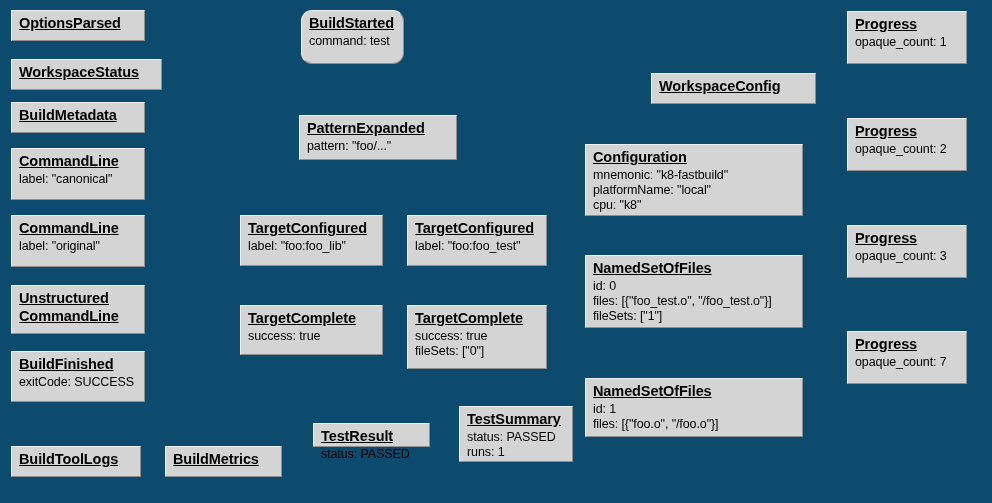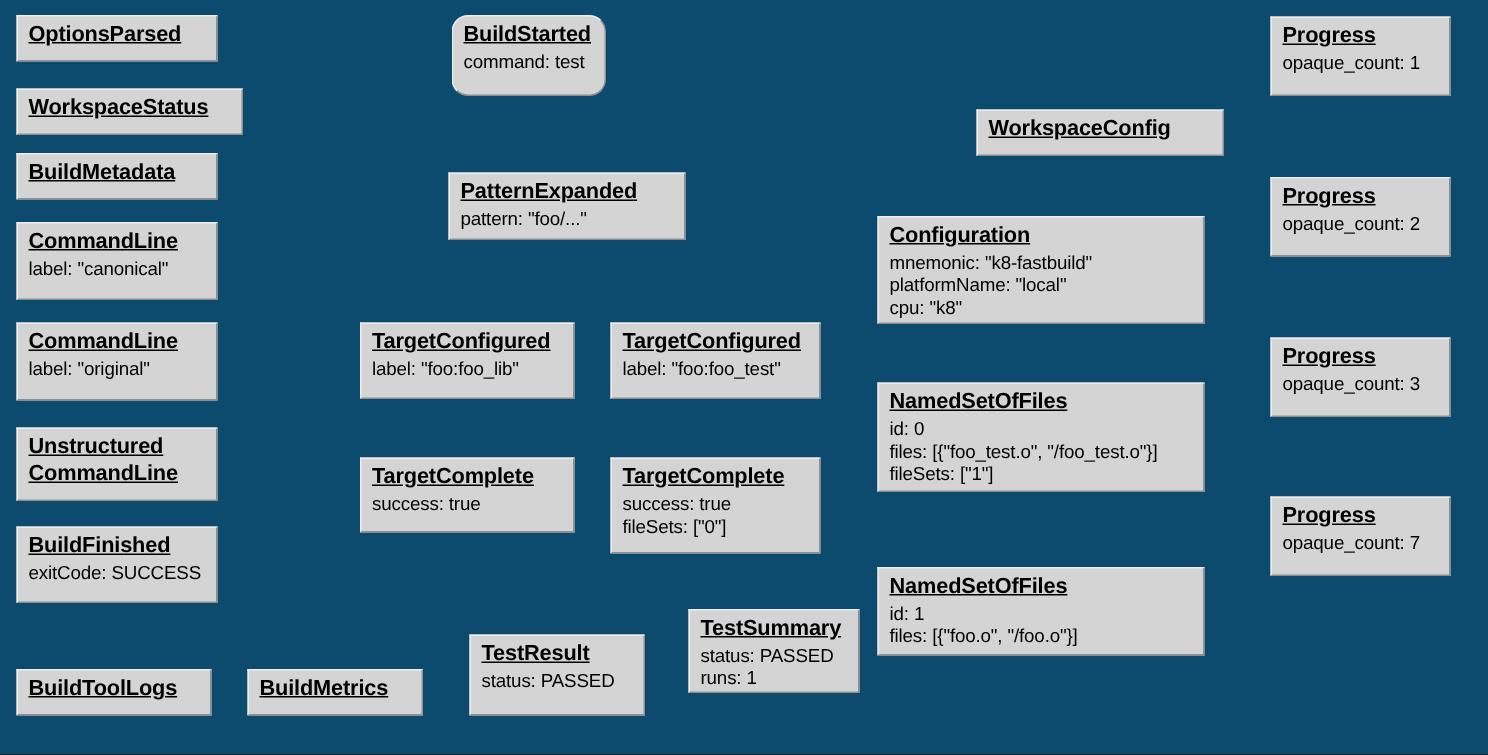--- a/index.html
+++ b/index.html
@@ -136,21 +136,21 @@
     <div class="node" style="left: 585px; top: 378px; width: 218px; height: 59px; background: rgb(212, 212, 212); color: rgb(0, 0, 0);">
       <span class="node-title">NamedSetOfFiles</span>
       <span class="node-field">id: 1</span>
       <span class="node-field">files: [{"foo.o", "/foo.o"}]</span>
     </div>
     <div class="node" style="left: 441px; top: 406px; width: 114px; height: 56px; background: rgb(212, 212, 212); color: rgb(0, 0, 0); margin-left: 18px;">
       <span class="node-title">TestSummary</span>
       <span class="node-field">status: PASSED</span>
       <span class="node-field">runs: 1</span>
     </div>
-    <div class="node" style="left: 313px; top: 423px; width: 117px; height: 54px; background: rgb(212, 212, 212); color: rgb(0, 0, 0);">
+    <div class="node" style="left: 313px; top: 423px; width: 117px; height: 24px; background: rgb(212, 212, 212); color: rgb(0, 0, 0);">
       <span class="node-title">TestResult</span>
       <span class="node-field">status: PASSED</span>
     </div>
     <div class="node" style="left: 11px; top: 446px; width: 130px; height: 31px; background: rgb(212, 212, 212); color: rgb(0, 0, 0);">
       <span class="node-title">BuildToolLogs</span>
     </div>
     <div class="node" style="left: 165px; top: 446px; width: 117px; height: 31px; background: rgb(212, 212, 212); color: rgb(0, 0, 0);">
       <span class="node-title">BuildMetrics</span>
     </div>
   </div>

